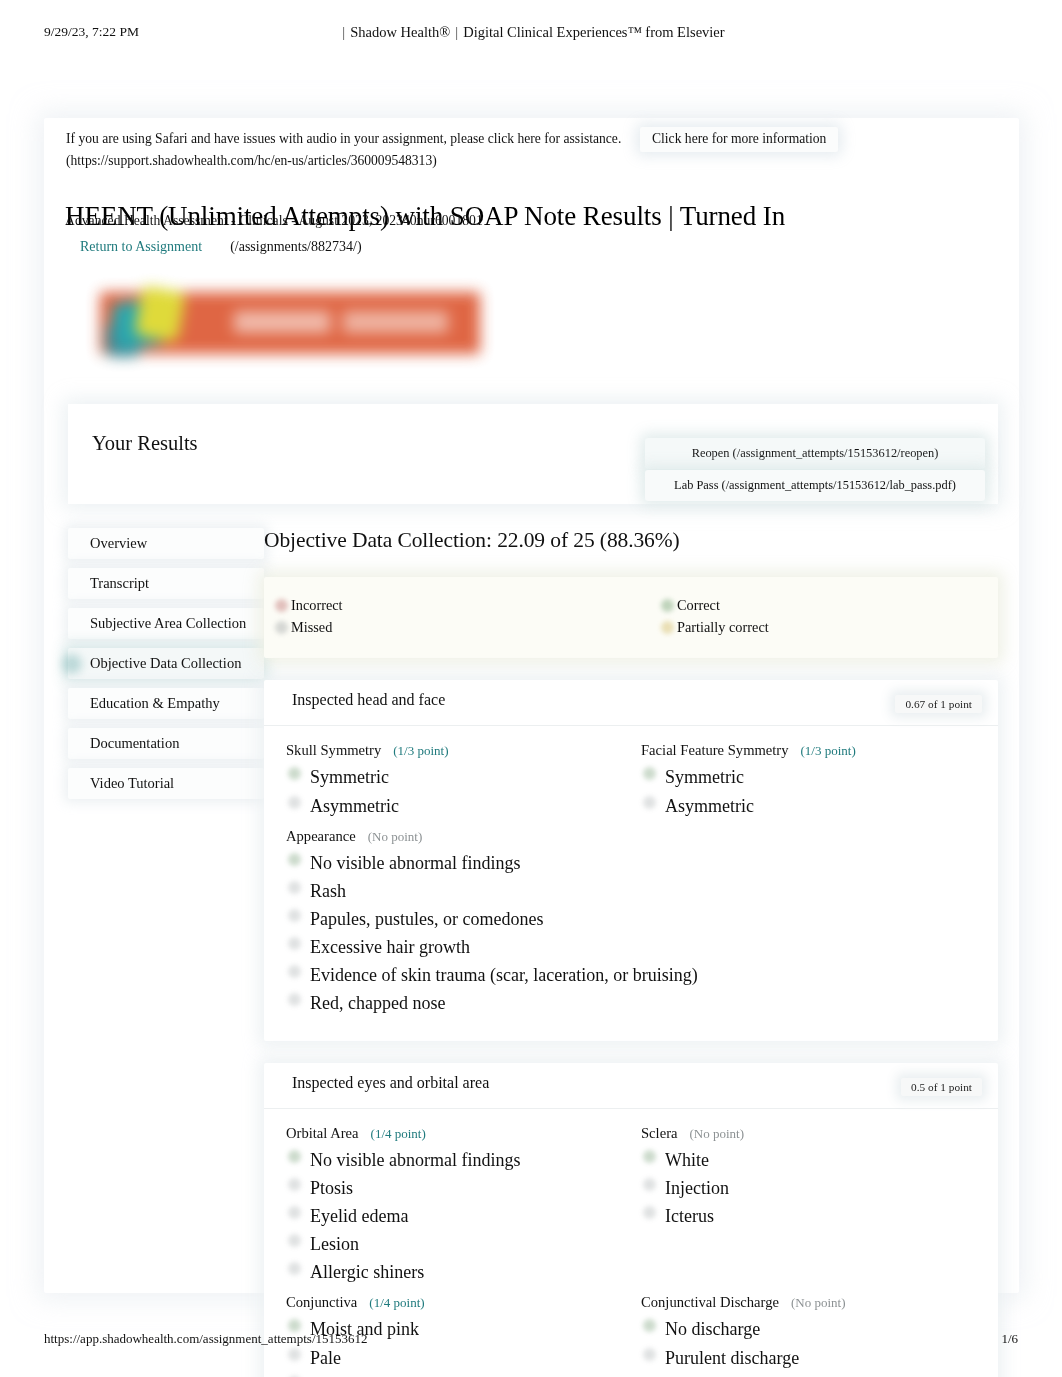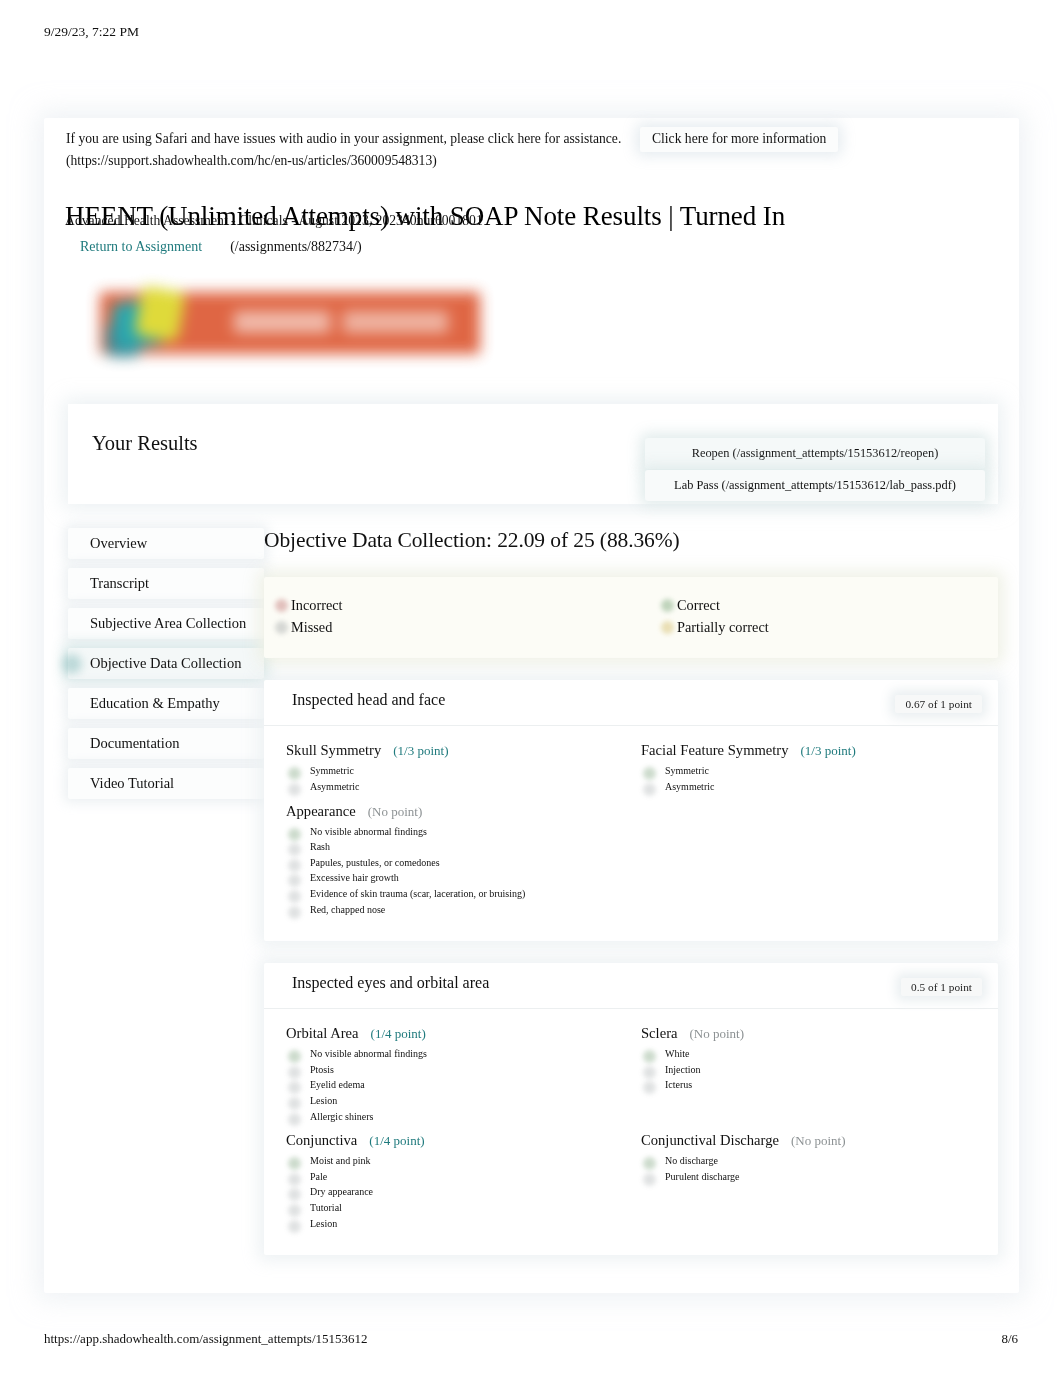--- a/index.html
+++ b/index.html
@@ -308,21 +308,21 @@
     white-space: nowrap;
   }
   .q-points {
     font-size: 13px;
     margin-left: 12px;
     color: #1f7a7d;
   }
   .q-points.nopoint { color: #8d9294; }
   .q-opt {
     position: relative;
-    font-size: 10px;
+    font-size: 18px;
     line-height: 1.56;
     color: #111;
     padding-left: 24px;
   }
   .q-opt .marker {
     position: absolute;
     left: 2px; top: 4px;
     width: 13px; height: 13px;
     border-radius: 50%;
     filter: blur(2.6px);
@@ -339,20 +339,23 @@
     color: #111;
   }
   .footer-url { position: absolute; left: 44px; top: 0; white-space: nowrap; }
   .footer-page { position: absolute; right: 44px; top: 0; white-space: nowrap; }
 </style>
 </head>
 <body>
 
 <div class="print-header">
   <span class="ph-date">9/29/23, 7:22 PM</span>
+  <span class="ph-center">
+    <span class="ph-sep">|</span><span>Shadow Health®</span><span class="ph-sep">|</span><span>Digital Clinical Experiences™ from Elsevier</span>
+  </span>
 </div>
 
 <div class="page-card"></div>
 
 <div class="safari-notice">If you are using Safari and have issues with audio in your assignment, please click here for assistance. (https://support.shadowhealth.com/hc/en-us/articles/360009548313)</div>
 <div class="more-info-pill">Click here for more information</div>
 
 <h1 class="doc-title">HEENT (Unlimited Attempts) with SOAP Note Results | Turned In</h1>
 <div class="doc-subtitle">Advanced Health Assessment - Clinicals - August 2023, 202340nur6001801</div>
 <div class="return-row">
@@ -461,14 +464,14 @@
             <div class="q-opt"><span class="marker" style="background: rgb(90, 138, 90);"></span><span>No discharge</span></div>
             <div class="q-opt"><span class="marker" style="background: rgb(154, 160, 162);"></span><span>Purulent discharge</span></div>
           </div>
         </div>
       </div>
     </div>
 </div>
 
 <div class="page-footer">
   <span class="footer-url">https://app.shadowhealth.com/assignment_attempts/15153612</span>
-  <span class="footer-page">8/6</span>
+  <span class="footer-page">1/6</span>
 </div>
 
 </body></html>

